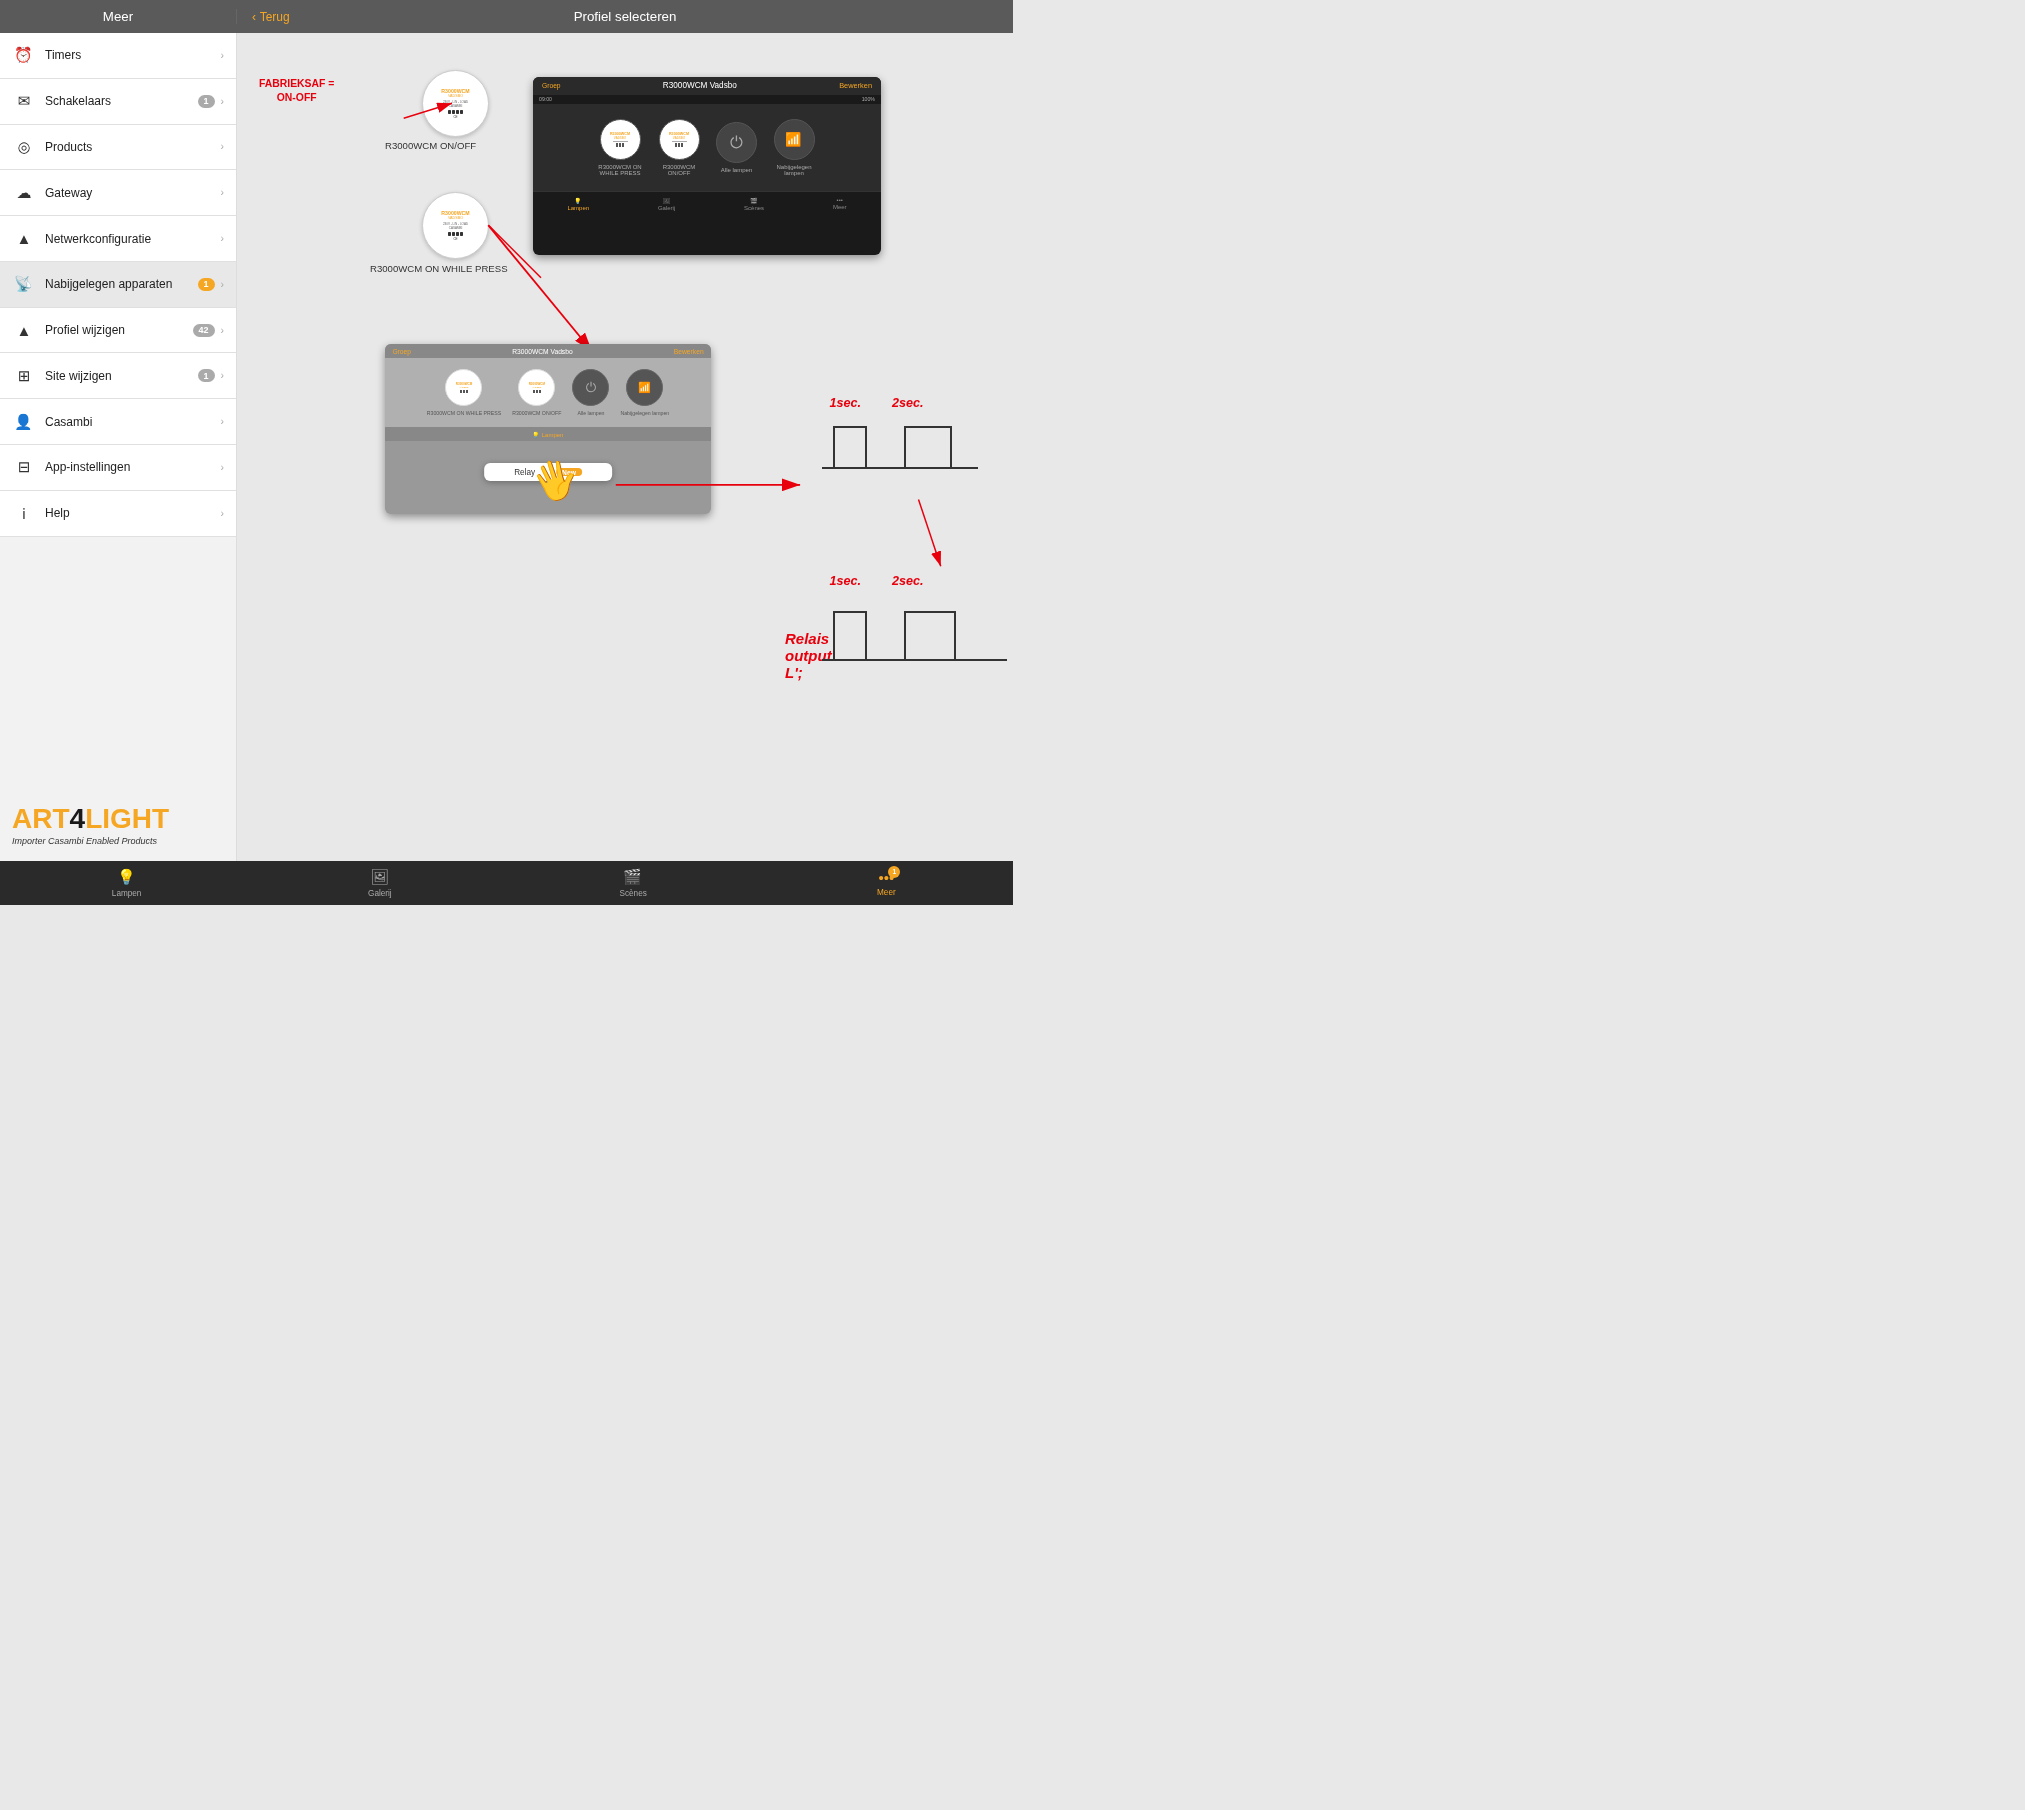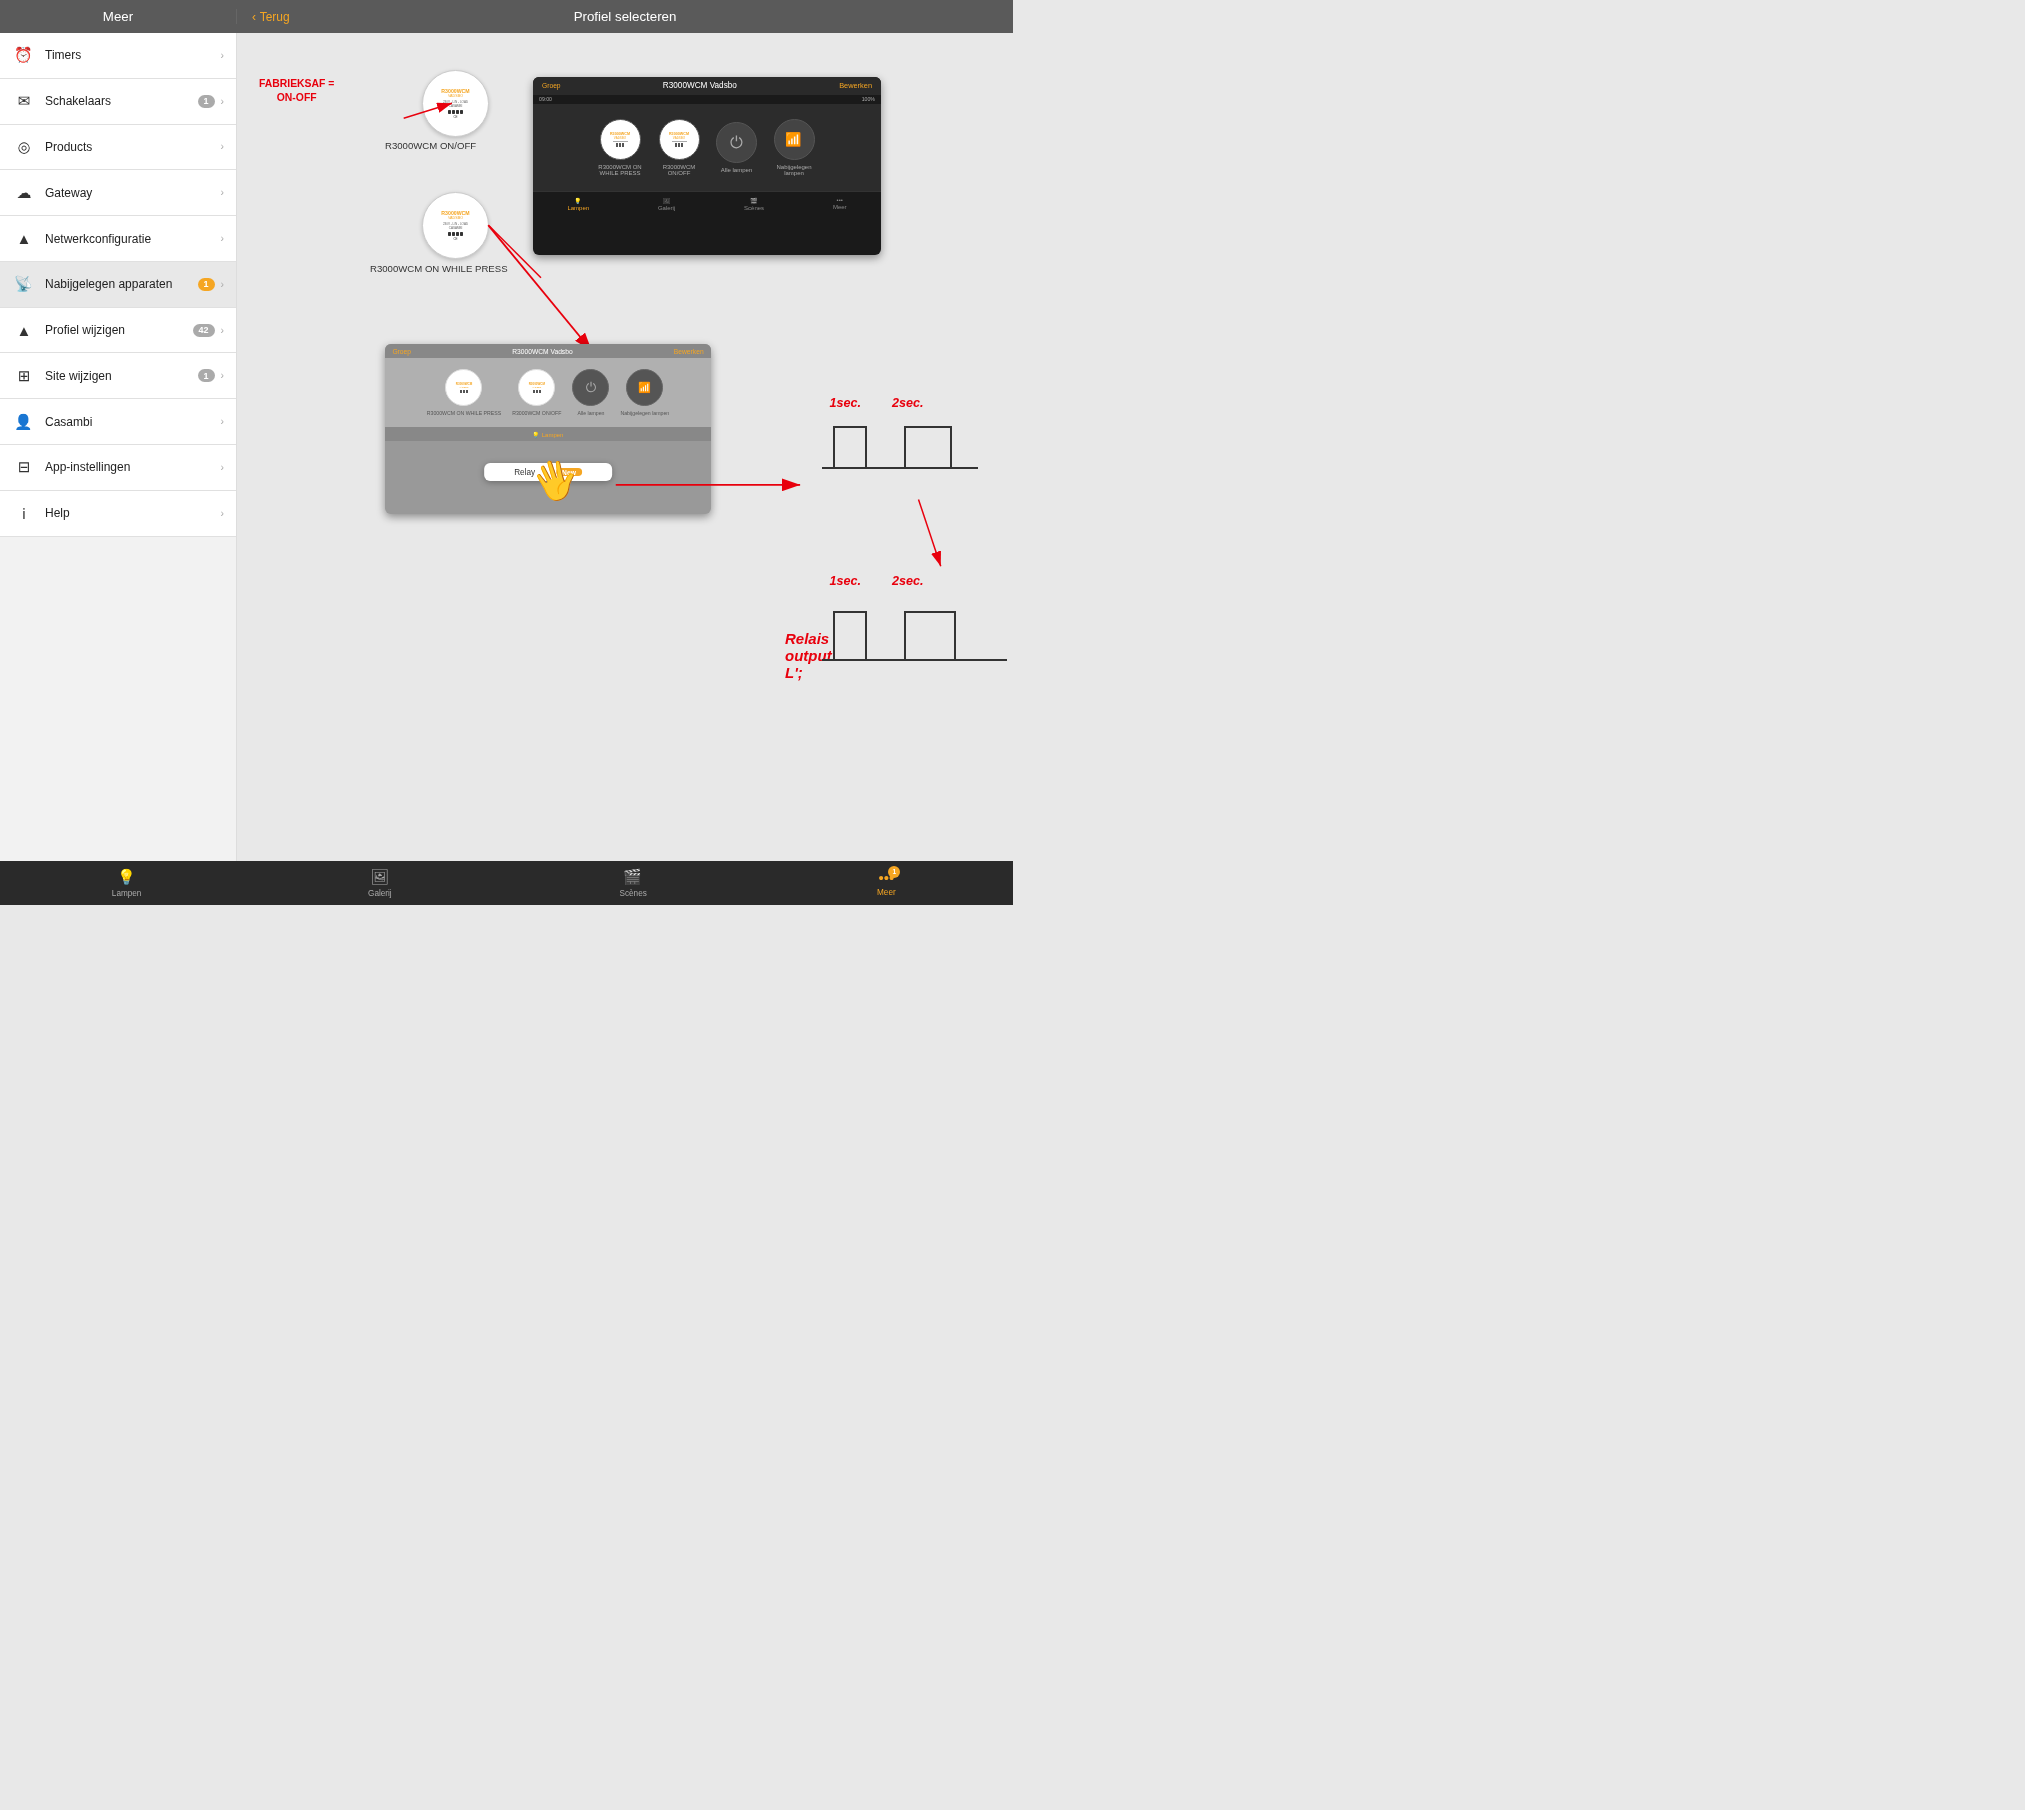--- a/index.html
+++ b/index.html
@@ -440,20 +440,28 @@
         <span class="sidebar-item-chevron">›</span>
       </div>
 
       <div class="sidebar-item">
         <div class="sidebar-item-icon">ℹ</div>
         <div class="sidebar-item-label">Help</div>
         <span class="sidebar-item-chevron">›</span>
       </div>
     </div>
 
+    <div class="sidebar-logo">
+      <div style="display:flex; align-items:center; gap:0;">
+        <span style="font-size:28px; font-weight:900; color:#f5a623; line-height:1;">ART</span>
+        <span style="font-size:28px; font-weight:900; color:#1a1a1a; line-height:1; position:relative;">4</span>
+        <span style="font-size:28px; font-weight:900; color:#f5a623; line-height:1;">LIGHT</span>
+      </div>
+      <div style="font-size:9px; color:#333; font-style:italic; margin-top:3px;">Importer Casambi Enabled Products</div>
+    </div>
   </div>
 
   <div class="main-content">
     <div class="diagram-area">
 
       <div style="position:absolute; top:22px; left:0px;">
         <div class="annotation">FABRIEKSAF =</div>
         <div class="annotation">ON-OFF</div>
       </div>
 

